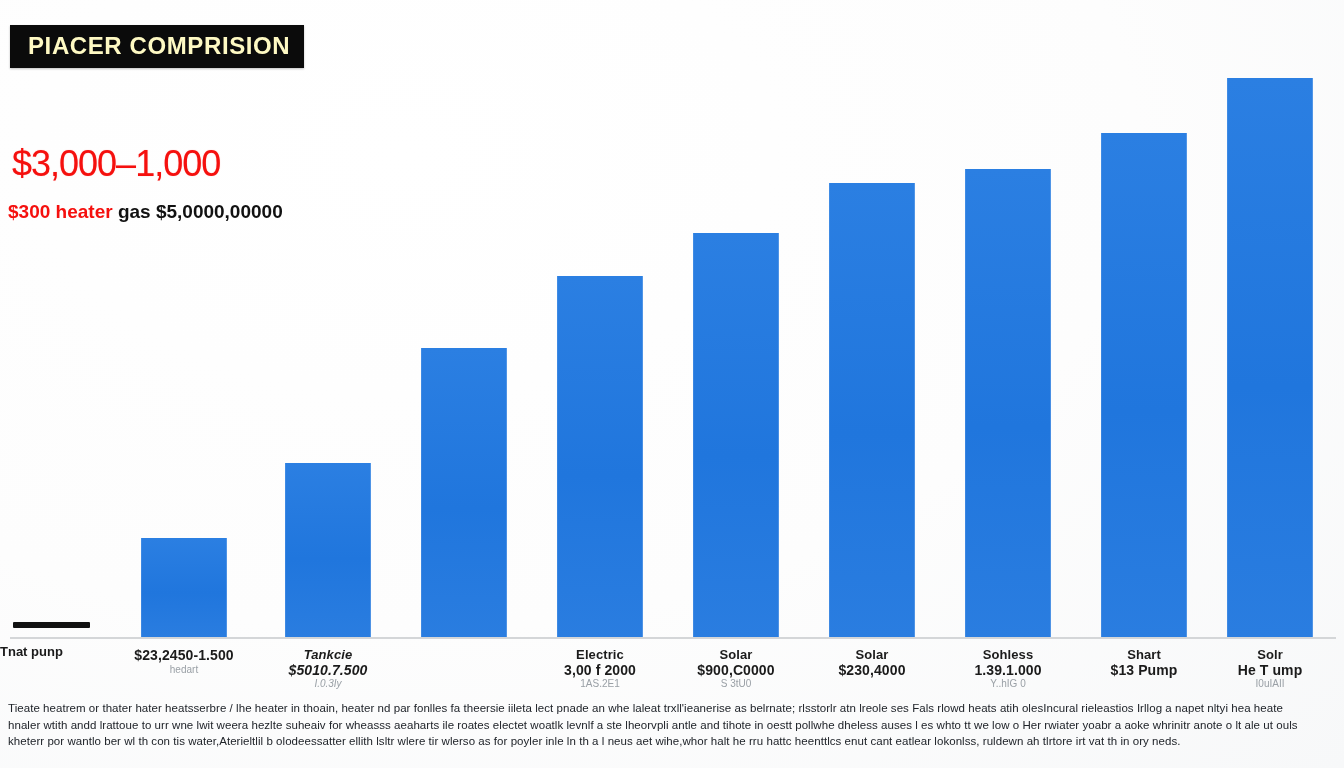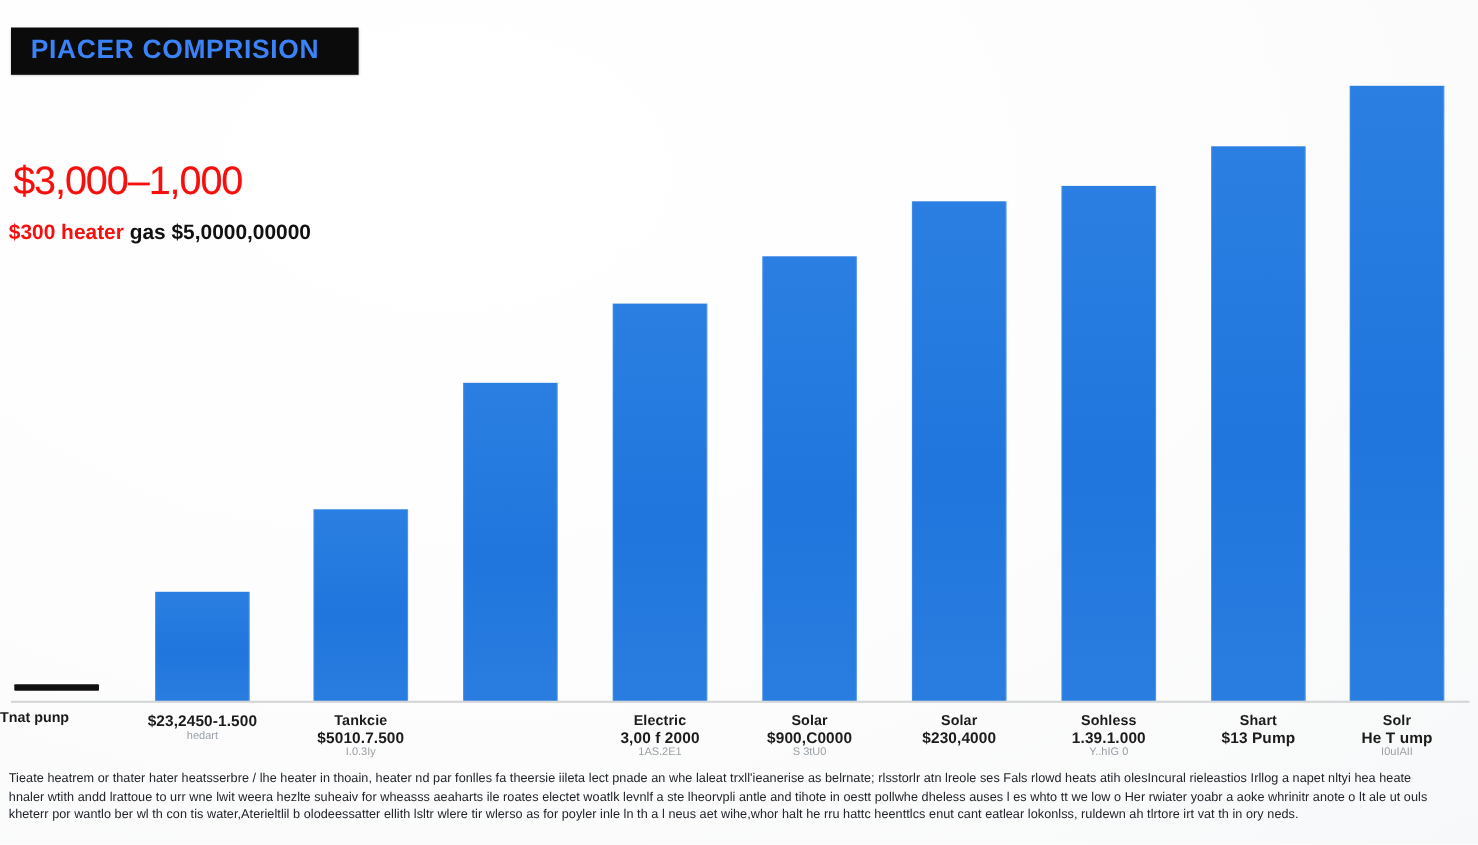--- a/index.html
+++ b/index.html
@@ -15,22 +15,22 @@
   #page{
     position:absolute;inset:0;
     background:
       radial-gradient(ellipse at 30% 20%, #ffffff 0%, #fdfdfd 55%, #f7f8f9 100%);
   }
 
   
   #title-badge{
     position:absolute;left:10px;top:25px;
     background:#0b0b0b;
-    color:#3b82f6;
-    padding:9px 36px 10px 18px;
+    color:#fef9c3;
+    padding:9px 14px 10px 18px;
     font-weight:bold;
     font-size:24px;
     letter-spacing:0.6px;
     line-height:1;
     box-shadow:0 1px 2px rgba(0,0,0,.25);
   }
 
   
   #headline{
     position:absolute;left:12px;top:146px;
@@ -156,21 +156,21 @@
     <div>Tieate heatrem or thater hater heatsserbre / lhe heater in thoain, heater nd par fonlles fa theersie iileta lect pnade an whe laleat trxll'ieanerise as belrnate; rlsstorlr atn lreole ses Fals rlowd heats atih olesIncural rieleastios Irllog a napet nltyi hea heate</div>
     <div>hnaler wtith andd lrattoue to urr wne lwit weera hezlte suheaiv for wheasss aeaharts ile roates electet woatlk levnlf a ste lheorvpli antle and tihote in oestt pollwhe dheless auses l es whto tt we low o Her rwiater yoabr a aoke whrinitr anote o lt ale ut ouls</div>
     <div>kheterr por wantlo ber wl th con tis water,Aterieltlil b olodeessatter ellith lsltr wlere tir wlerso as for poyler inle ln th a l neus aet wihe,whor halt he rru hattc heenttlcs enut cant eatlear lokonlss, ruldewn ah tlrtore irt vat th in ory neds.</div>
   </div>
 
 <div class="xlab" style="left: 104px; width: 160px;">
       <span class="ln1"></span>
       <span class="ln2">$23,2450-1.500</span>
       <span class="ln3">hedart</span>
     </div>
-    <div class="xlab" style="left: 248px; width: 160px;">
+    <div class="xlab" style="left: 248px; width: 160px; font-style: italic;">
       <span class="ln1">Tankcie</span>
       <span class="ln2">$5010.7.500</span>
       <span class="ln3">I.0.3Iy</span>
     </div>
     <div class="xlab" style="left: 520px; width: 160px;">
       <span class="ln1">Electric</span>
       <span class="ln2">3,00 f 2000</span>
       <span class="ln3">1AS.2E1</span>
     </div>
     <div class="xlab" style="left: 656px; width: 160px;">

